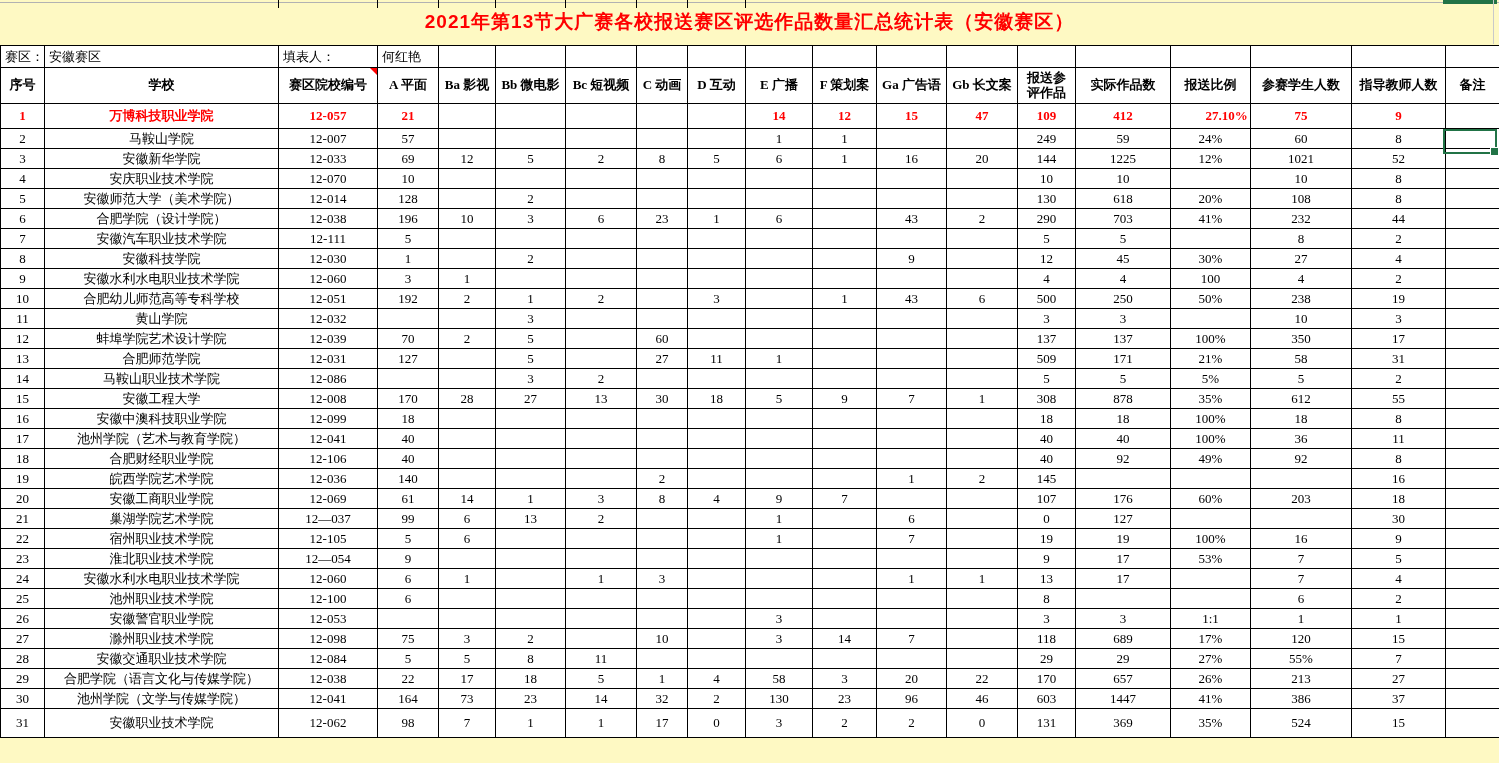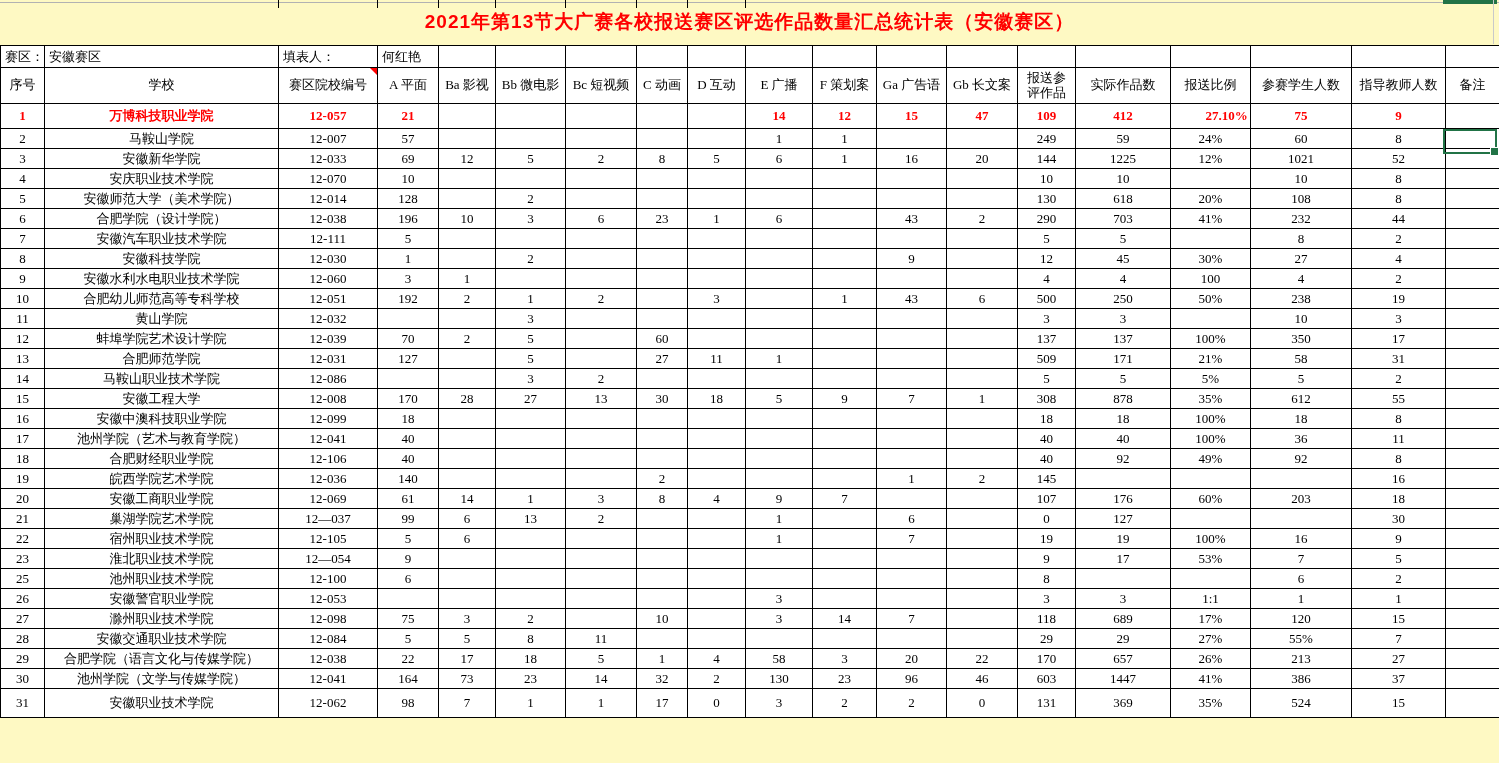--- a/index.html
+++ b/index.html
@@ -11,21 +11,21 @@
   .edge-line{position:absolute;top:0;left:1493px;width:1px;height:44px;background:#c9c9c9;}
   .sheet-title{position:absolute;top:9px;left:0;width:1499px;text-align:center;
                font-family:"Liberation Sans","DejaVu Sans",sans-serif;
                font-weight:bold;font-size:19px;letter-spacing:1px;}
   table.grid{position:absolute;top:45px;left:0;border-collapse:collapse;table-layout:fixed;
              width:1499px;}
   table.grid td,table.grid th{border:1px solid #000;padding:0;overflow:hidden;
              text-align:center;vertical-align:middle;font-size:13px;font-weight:normal;
              white-space:nowrap;background:#fff;}
   tr.meta-row td{height:21px;text-align:left;padding-left:4px;}
-  tr.header-row th{height:35px;font-weight:normal;white-space:normal;line-height:1.15;
+  tr.header-row th{height:35px;font-weight:bold;white-space:normal;line-height:1.15;
                    position:relative;}
   tr.header-row th.tight{padding-left:7px;padding-right:7px;}
   tr.data-row td{height:19px;}
   tr.data-row.first td{height:24px;font-weight:bold;}
   tr.data-row.last td{height:28px;}
   .comment-marker{position:absolute;top:0;right:0;width:0;height:0;
                   border-left:7px solid transparent;border-top:7px solid #f00;}
   .active-cell{position:absolute;left:1443px;top:129px;width:54px;height:25px;
                border:2px solid #217346;box-sizing:border-box;z-index:5;}
   .fill-handle{position:absolute;right:-4px;bottom:-4px;width:7px;height:7px;
@@ -584,20 +584,41 @@
           <td></td>
           <td></td>
           <td>9</td>
           <td>17</td>
           <td>53%</td>
           <td>7</td>
           <td>5</td>
           <td></td>
         </tr>
         <tr class="data-row">
+          <td>24</td>
+          <td>安徽水利水电职业技术学院</td>
+          <td>12-060</td>
+          <td>6</td>
+          <td>1</td>
+          <td></td>
+          <td>1</td>
+          <td>3</td>
+          <td></td>
+          <td></td>
+          <td></td>
+          <td>1</td>
+          <td>1</td>
+          <td>13</td>
+          <td>17</td>
+          <td></td>
+          <td>7</td>
+          <td>4</td>
+          <td></td>
+        </tr>
+        <tr class="data-row">
           <td>25</td>
           <td>池州职业技术学院</td>
           <td>12-100</td>
           <td>6</td>
           <td></td>
           <td></td>
           <td></td>
           <td></td>
           <td></td>
           <td></td>

